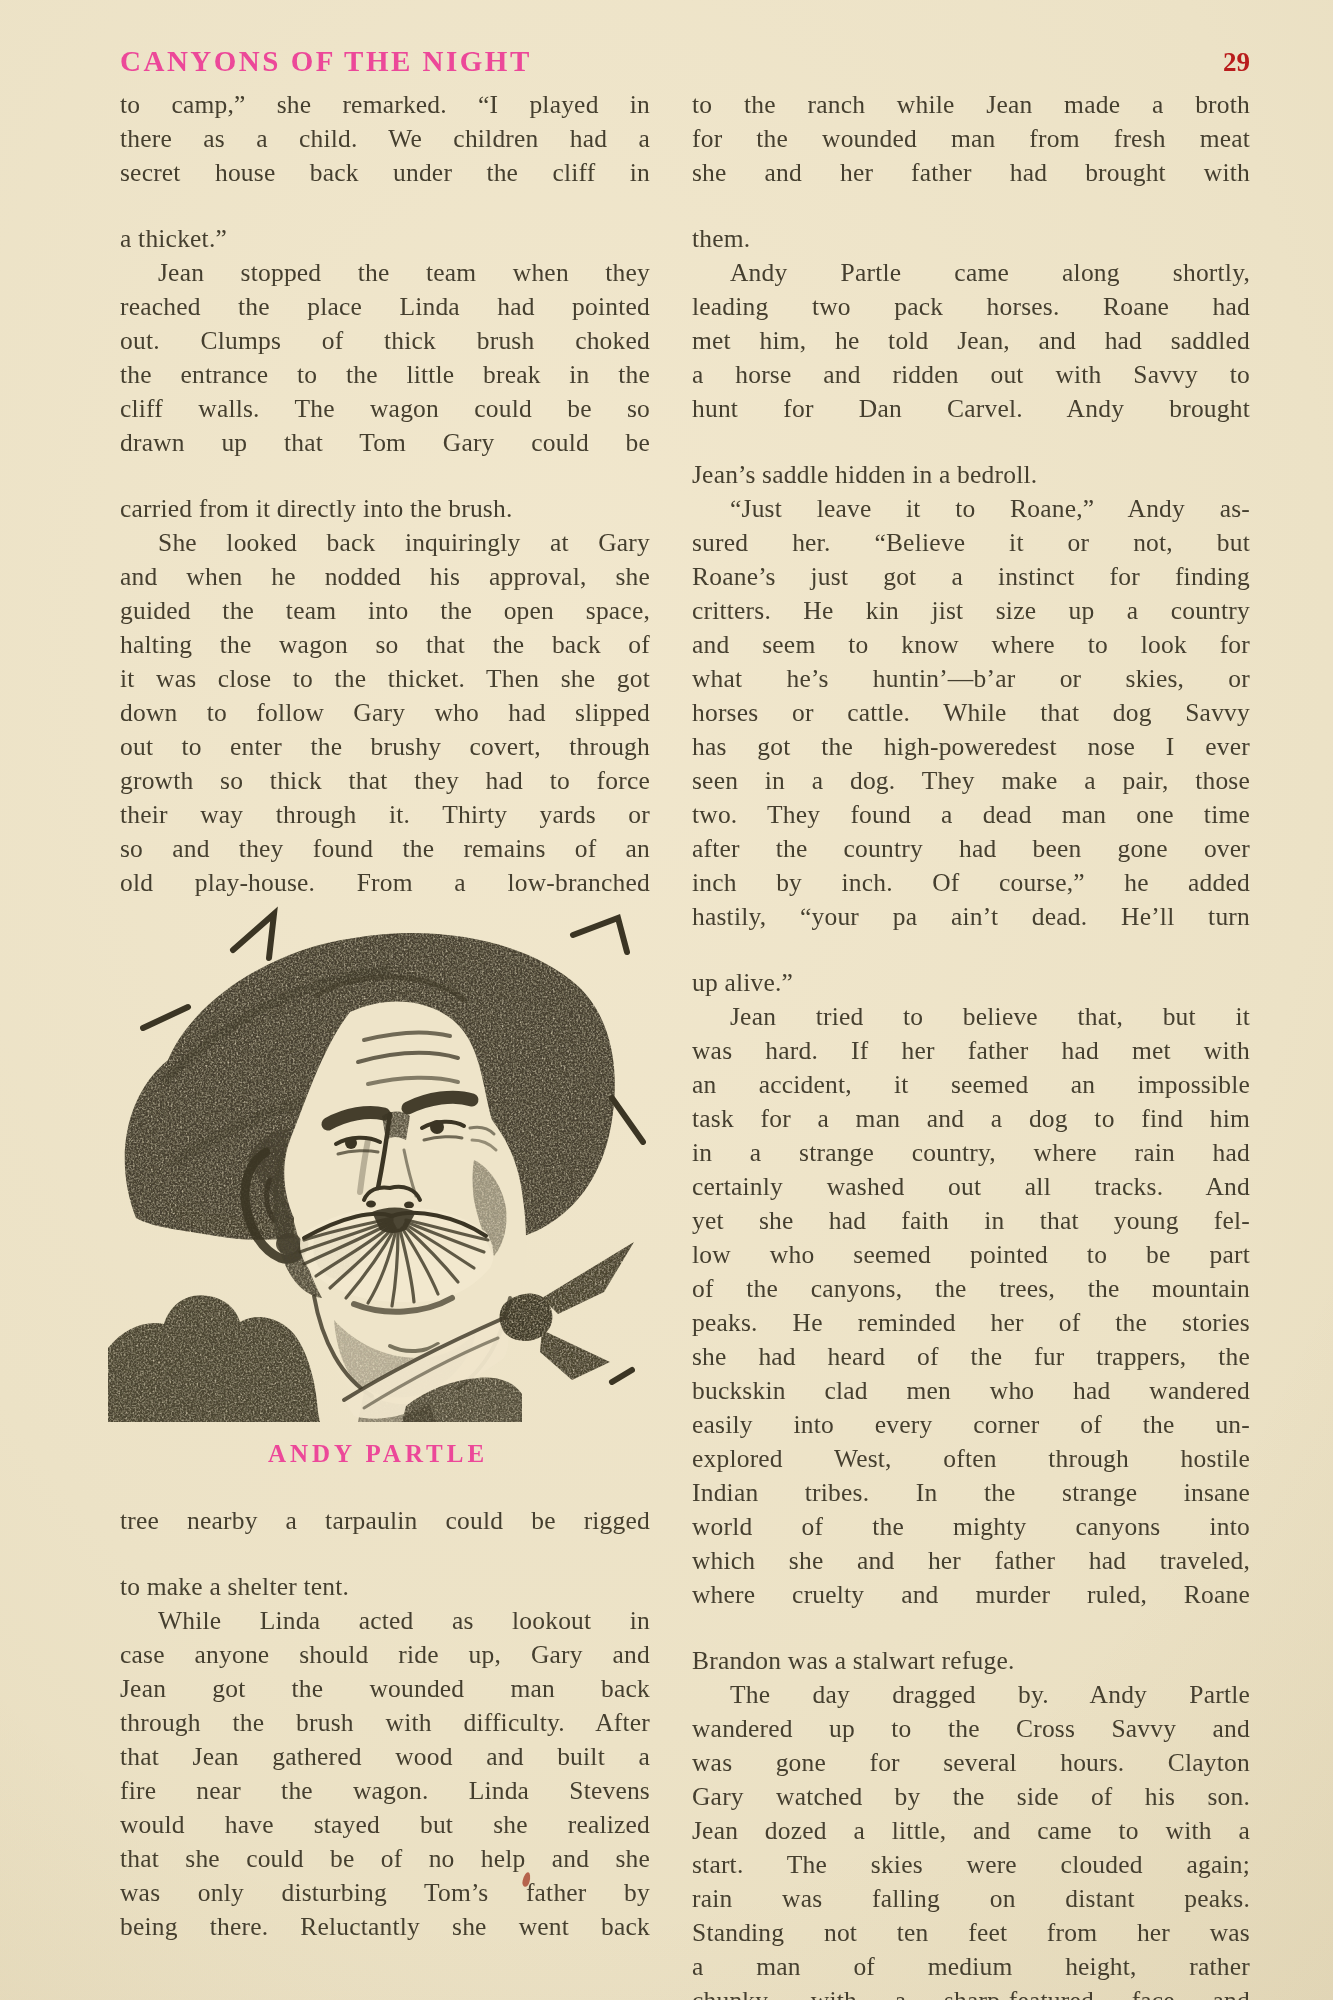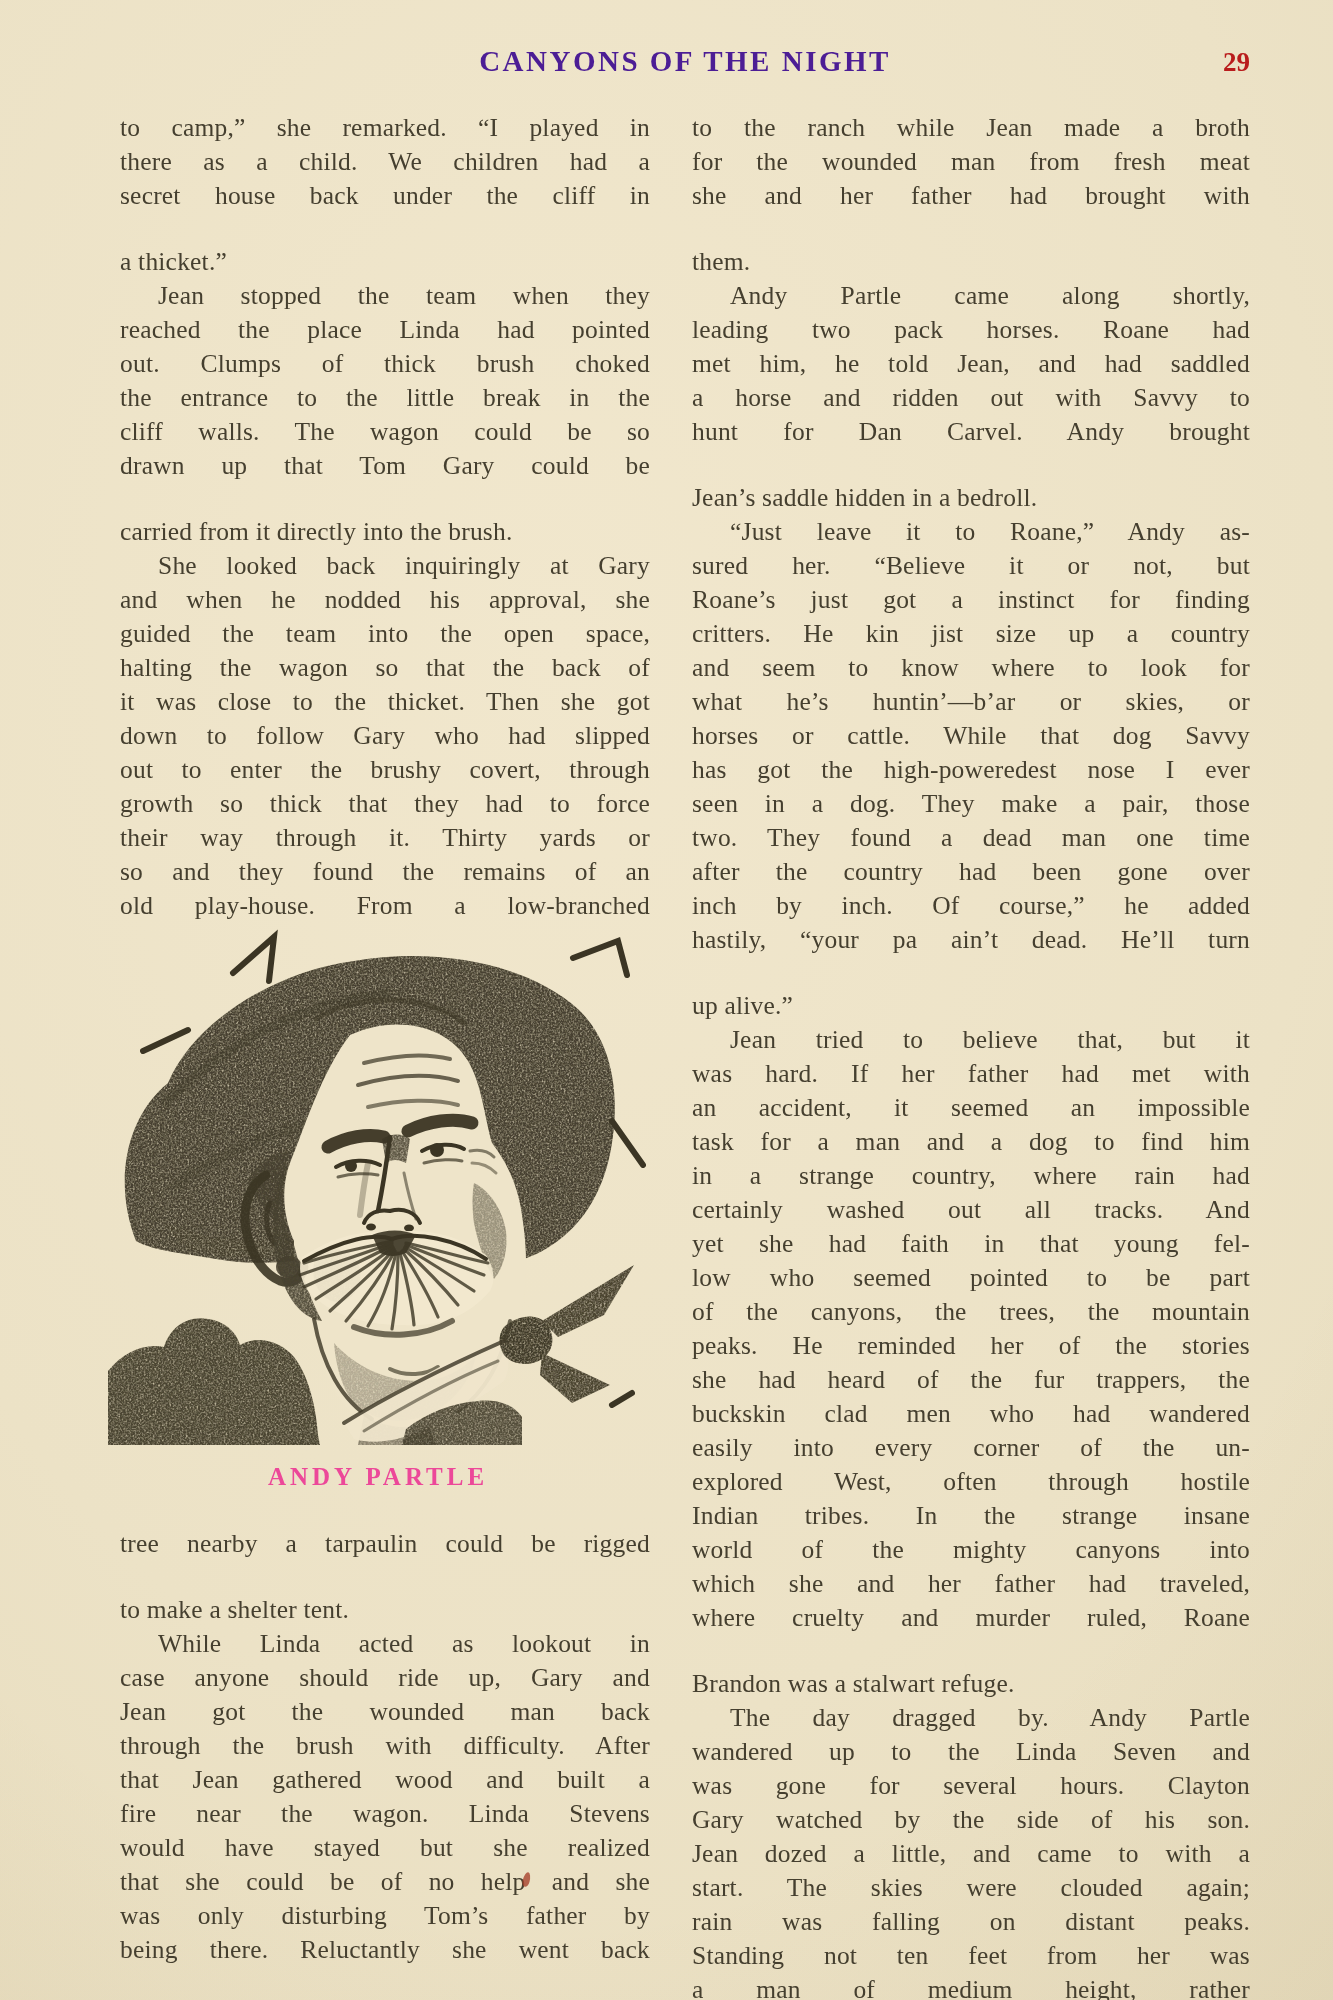--- a/index.html
+++ b/index.html
@@ -6,24 +6,24 @@
   body{
     width:1333px;height:2000px;position:relative;overflow:hidden;
     background:
       radial-gradient(120% 115% at 42% 32%, #f1e7cd 0%, #ece2c6 48%, #e7dcbd 78%, #dfd3b1 100%);
     font-family:"Liberation Serif","DejaVu Serif",serif;
     color:#453f2f;
   }
   .vignette{position:absolute;inset:0;pointer-events:none;
     background:radial-gradient(125% 120% at 40% 30%, rgba(0,0,0,0) 55%, rgba(120,95,45,0.08) 84%, rgba(105,80,38,0.16) 100%);}
   .header{position:absolute;top:44px;left:120px;width:1130px;height:40px;}
-  .title{display:block;text-align:center;font-weight:700;font-size:29px;line-height:34px;
-    letter-spacing:2.5px;color:#4c1d95;}
+  .title{display:block;font-weight:700;font-size:29px;line-height:34px;
+    letter-spacing:2.5px;color:#ec4899;}
   .folio{position:absolute;right:0;top:1px;font-weight:700;font-size:27px;line-height:34px;color:#b91c1c;}
-  .col{position:absolute;top:111px;font-size:25.5px;line-height:34px;letter-spacing:0.2px;}
+  .col{position:absolute;top:88px;font-size:25.5px;line-height:34px;letter-spacing:0.2px;}
   #left-col{left:120px;width:530px;}
   #right-col{left:692px;width:558px;}
   p.para{margin:0;padding:0;}
   .tl{display:block;text-align:justify;text-align-last:justify;}
   .tl.last{text-align-last:left;margin-top:32px;}
   p.para.indent .tl:first-child{text-indent:38px;}
   figure.illus{margin:0 0 0 -14px;padding:0;width:544px;}
   figure.illus svg{display:block;}
   figcaption{margin-top:15px;text-align:center;font-weight:700;font-size:25px;
     letter-spacing:4px;color:#ec4899;width:544px;}
@@ -259,21 +259,21 @@
       <span class="tl">easily into every corner of the un-</span>
       <span class="tl">explored West, often through hostile</span>
       <span class="tl">Indian tribes.  In the strange insane</span>
       <span class="tl">world of the mighty canyons into</span>
       <span class="tl">which she and her father had traveled,</span>
       <span class="tl">where cruelty and murder ruled, Roane</span>
       <span class="tl last">Brandon was a stalwart refuge.</span>
     </p>
     <p class="para indent">
       <span class="tl">The day dragged by.  Andy Partle</span>
-      <span class="tl">wandered up to the Linda Seven and</span>
+      <span class="tl">wandered up to the Cross Savvy and</span>
       <span class="tl">was gone for several hours.  Clayton</span>
       <span class="tl">Gary watched by the side of his son.</span>
       <span class="tl">Jean dozed a little, and came to with a</span>
       <span class="tl">start.  The skies were clouded again;</span>
       <span class="tl">rain was falling on distant peaks.</span>
       <span class="tl">Standing not ten feet from her was</span>
       <span class="tl">a man of medium height, rather</span>
       <span class="tl">chunky, with a sharp-featured face and</span>
     </p>
   </div>

